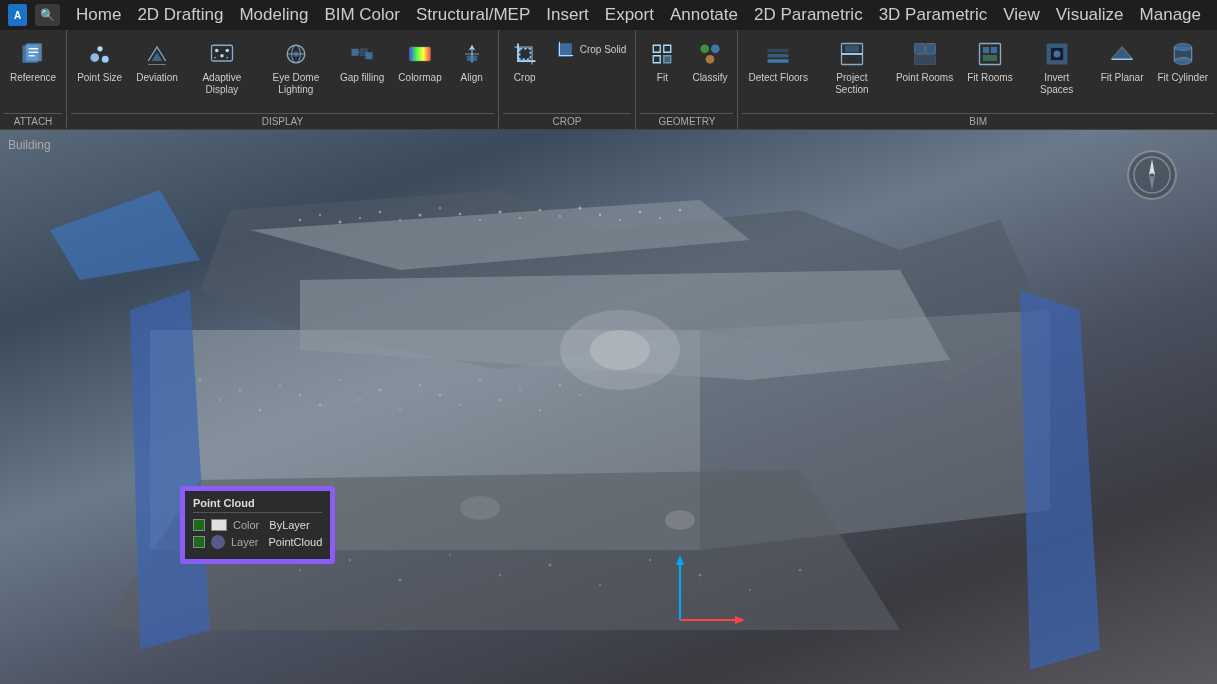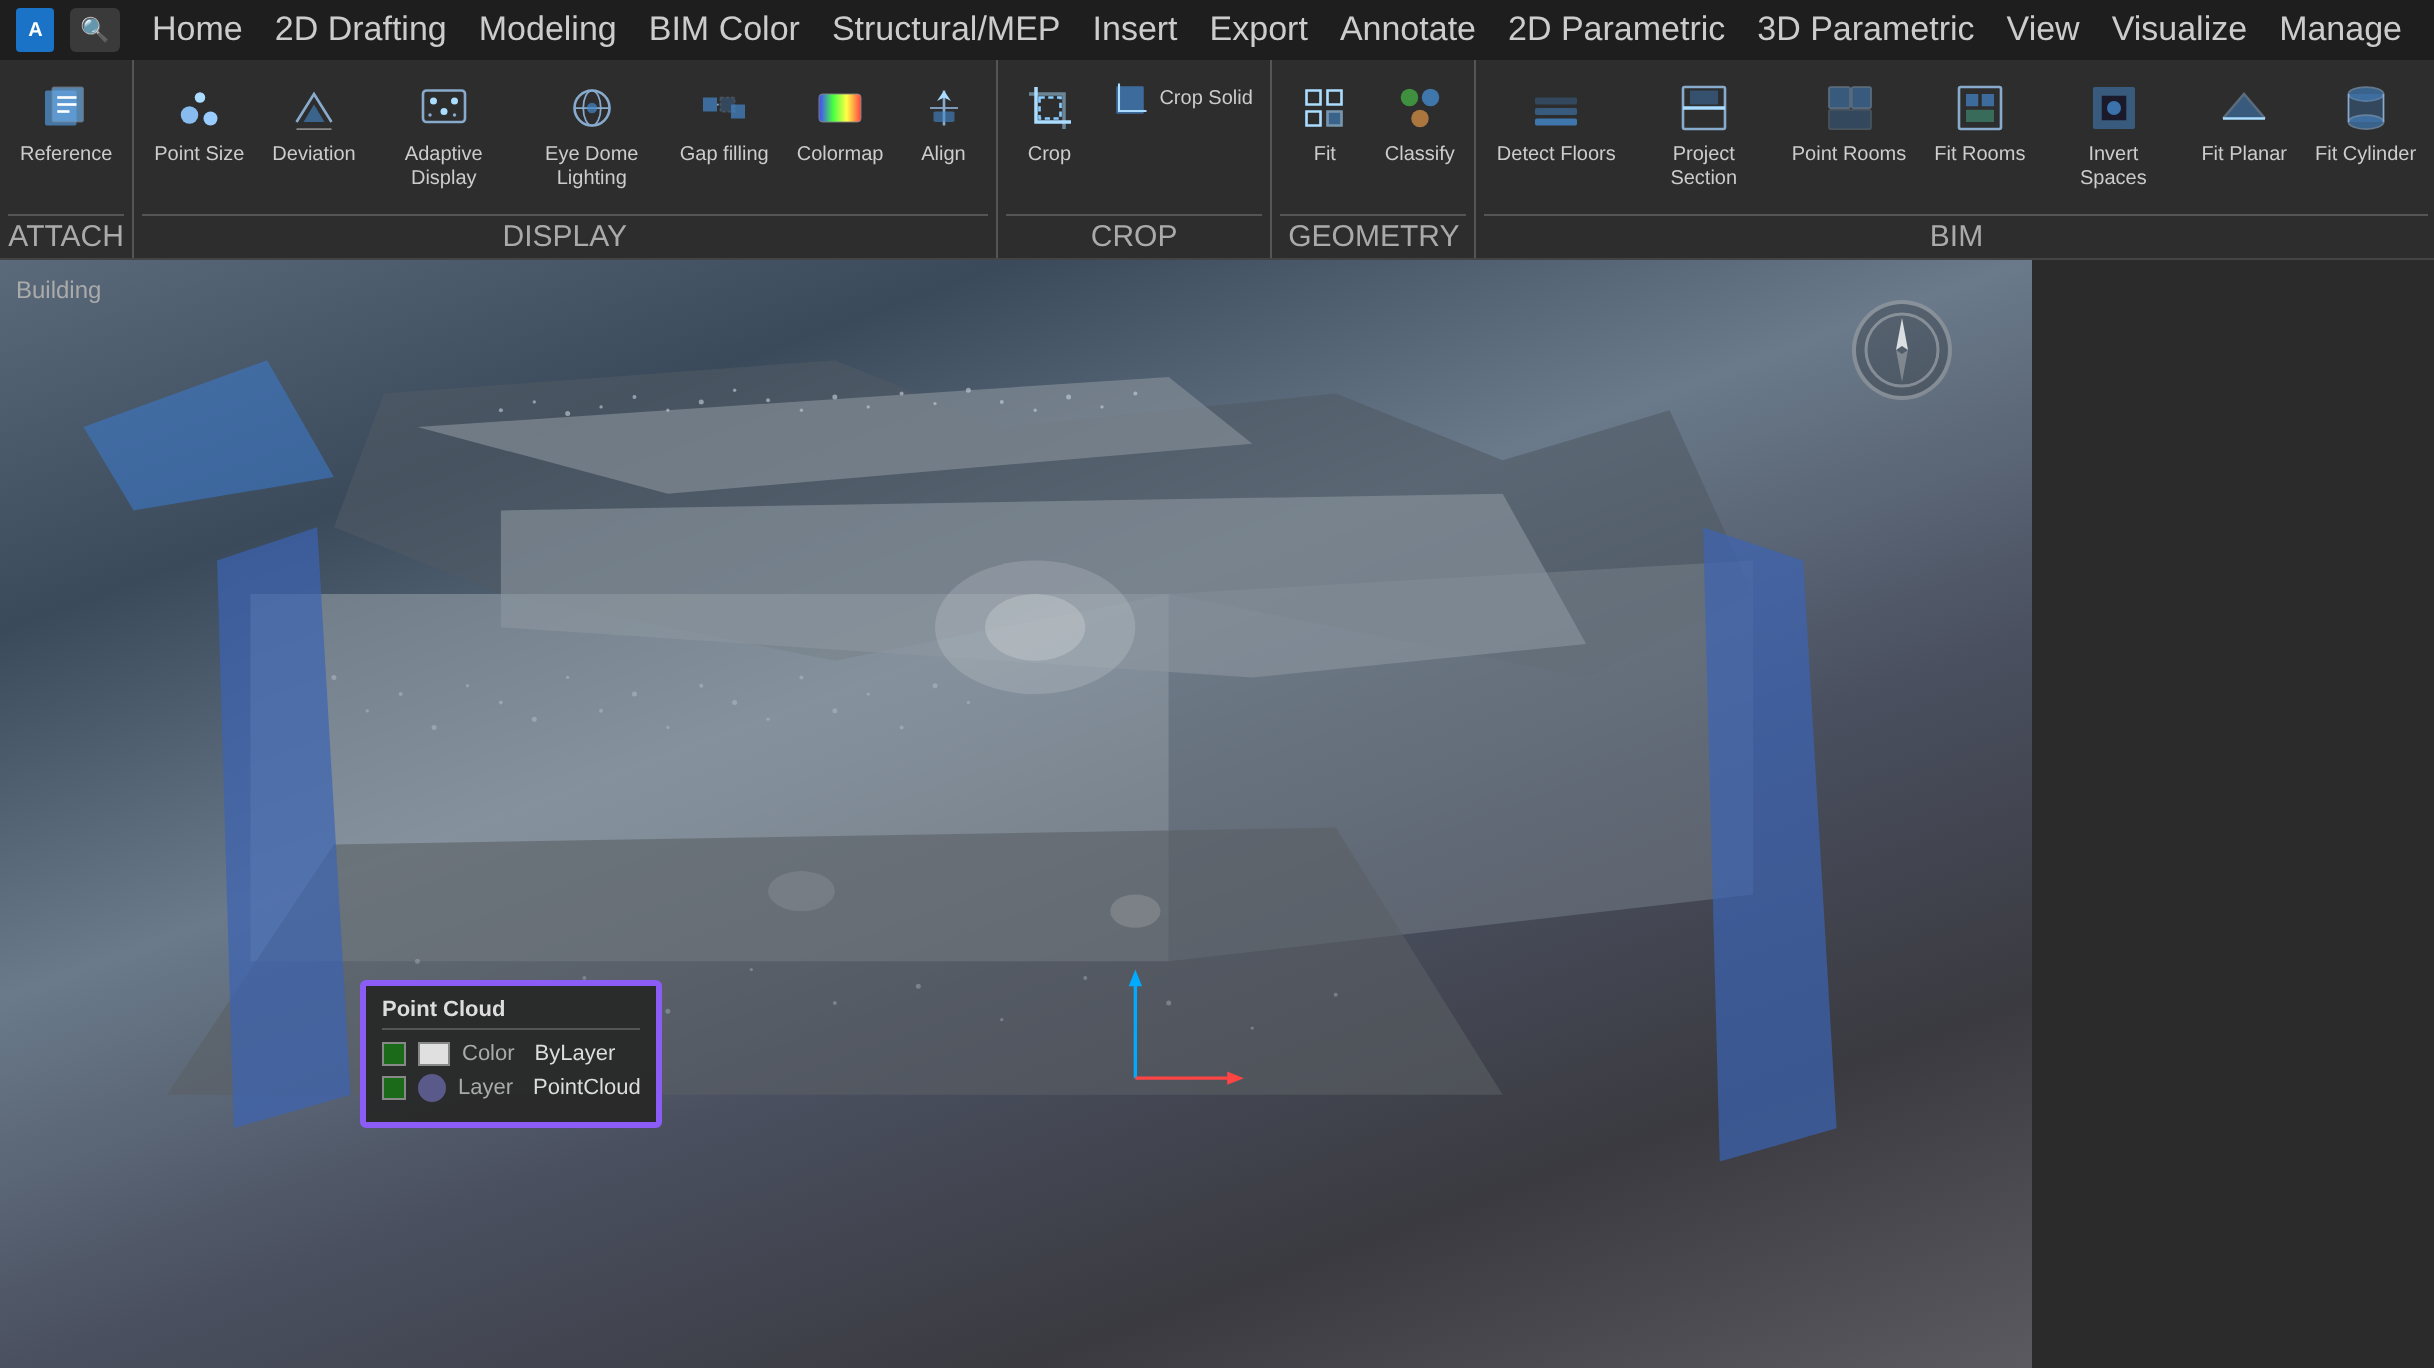--- a/index.html
+++ b/index.html
@@ -58,21 +58,21 @@
     .ribbon-section-items {
       display: flex;
       flex: 1;
       align-items: flex-start;
       gap: 2px;
     }
 
     .ribbon-section-label {
       text-align: center;
       color: #aaa;
-      font-size: 15px;
+      font-size: 10px;
       padding: 2px 0;
       border-top: 1px solid #555;
       margin-top: 2px;
     }
 
     .ribbon-btn {
       display: flex;
       flex-direction: column;
       align-items: center;
       justify-content: flex-start;
@@ -123,21 +123,21 @@
     
     .ribbon-col {
       display: flex;
       flex-direction: column;
       gap: 0;
     }
 
     
     #viewport {
       position: relative;
-      width: 1016px;
+      width: 1217px;
       height: 554px;
       background: #0c4a6e;
       overflow: hidden;
       text-decoration: underline;
     }
 
     
     #point-cloud-bg {
       position: absolute;
       inset: 0;
@@ -164,21 +164,21 @@
       background: rgba(0,0,0,0.2);
       display: flex; align-items: center; justify-content: center;
     }
 
     
     #pc-panel {
       position: absolute;
       bottom: 120px;
       left: 180px;
       background: rgba(40,40,40,0.95);
-      border: 3px solid #8b5cf6;
+      border: 5px solid #8b5cf6;
       border-radius: 3px;
       padding: 6px 8px;
       color: #ccc;
       font-size: 11px;
       min-width: 130px;
     }
     #pc-panel-title {
       font-size: 11px;
       font-weight: bold;
       color: #ddd;

